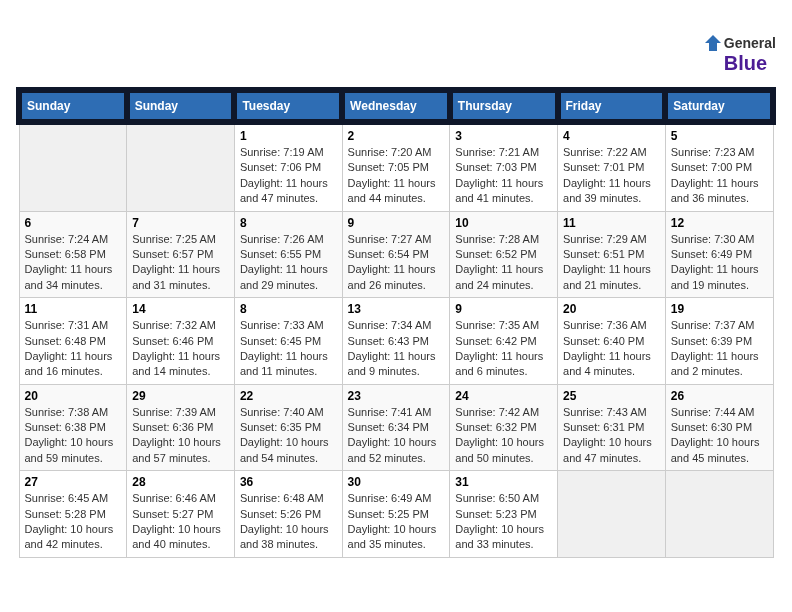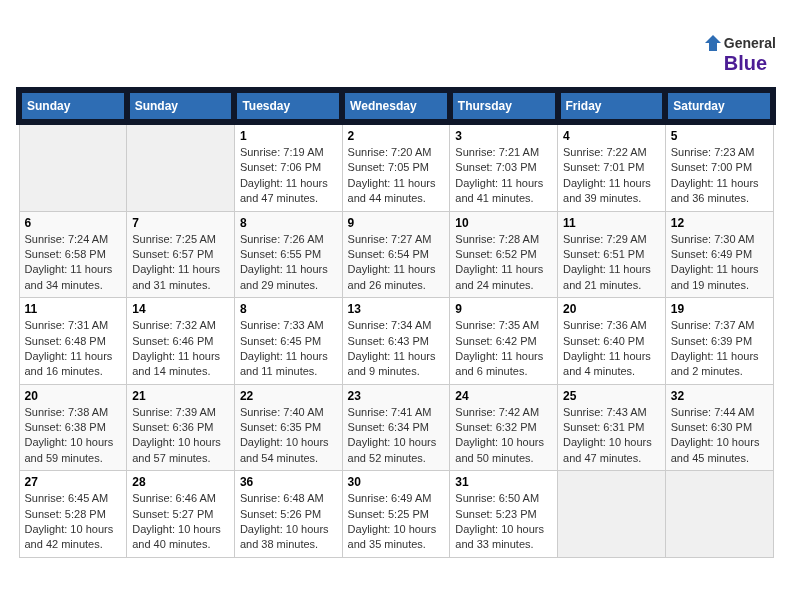--- a/index.html
+++ b/index.html
@@ -193,41 +193,41 @@
           <span class="day-num">19</span>
           <div class="cell-content">Sunrise: 7:37 AM<br>Sunset: 6:39 PM<br>Daylight: 11 hours and 2 minutes.</div>
         </td>
       </tr>
       <tr>
         <td>
           <span class="day-num">20</span>
           <div class="cell-content">Sunrise: 7:38 AM<br>Sunset: 6:38 PM<br>Daylight: 10 hours and 59 minutes.</div>
         </td>
         <td>
-          <span class="day-num">21</span>
+          <span class="day-num">29</span>
           <div class="cell-content">Sunrise: 7:39 AM<br>Sunset: 6:36 PM<br>Daylight: 10 hours and 57 minutes.</div>
         </td>
         <td>
           <span class="day-num">22</span>
           <div class="cell-content">Sunrise: 7:40 AM<br>Sunset: 6:35 PM<br>Daylight: 10 hours and 54 minutes.</div>
         </td>
         <td>
           <span class="day-num">23</span>
           <div class="cell-content">Sunrise: 7:41 AM<br>Sunset: 6:34 PM<br>Daylight: 10 hours and 52 minutes.</div>
         </td>
         <td>
           <span class="day-num">24</span>
           <div class="cell-content">Sunrise: 7:42 AM<br>Sunset: 6:32 PM<br>Daylight: 10 hours and 50 minutes.</div>
         </td>
         <td>
           <span class="day-num">25</span>
           <div class="cell-content">Sunrise: 7:43 AM<br>Sunset: 6:31 PM<br>Daylight: 10 hours and 47 minutes.</div>
         </td>
         <td>
-          <span class="day-num">32</span>
+          <span class="day-num">26</span>
           <div class="cell-content">Sunrise: 7:44 AM<br>Sunset: 6:30 PM<br>Daylight: 10 hours and 45 minutes.</div>
         </td>
       </tr>
       <tr>
         <td>
           <span class="day-num">27</span>
           <div class="cell-content">Sunrise: 6:45 AM<br>Sunset: 5:28 PM<br>Daylight: 10 hours and 42 minutes.</div>
         </td>
         <td>
           <span class="day-num">28</span>

